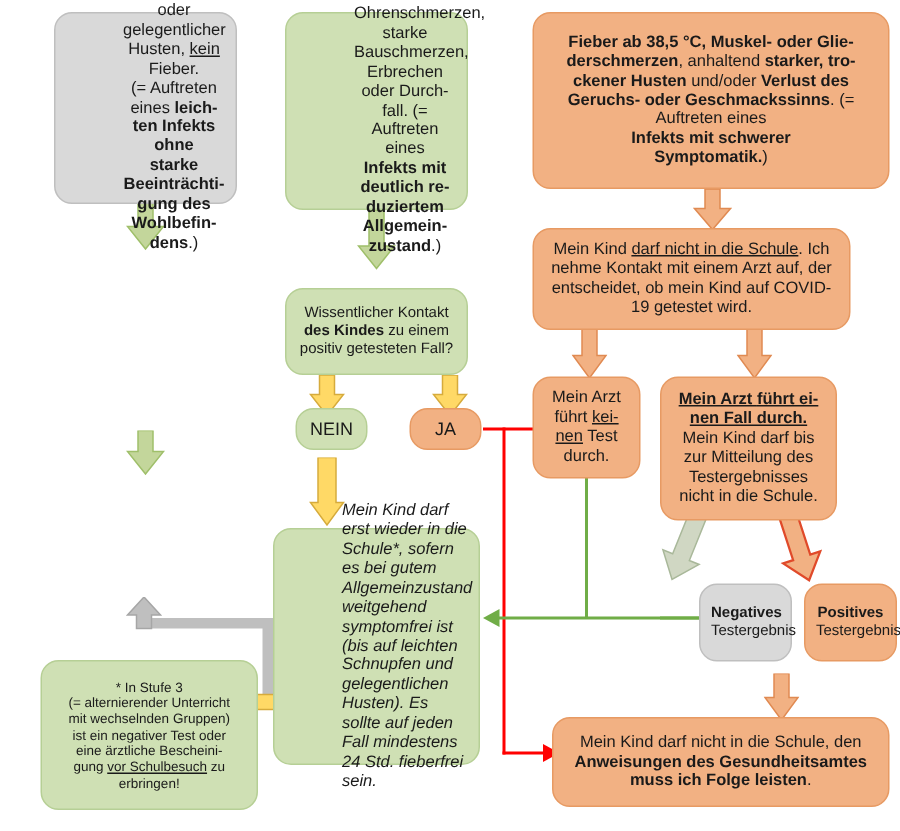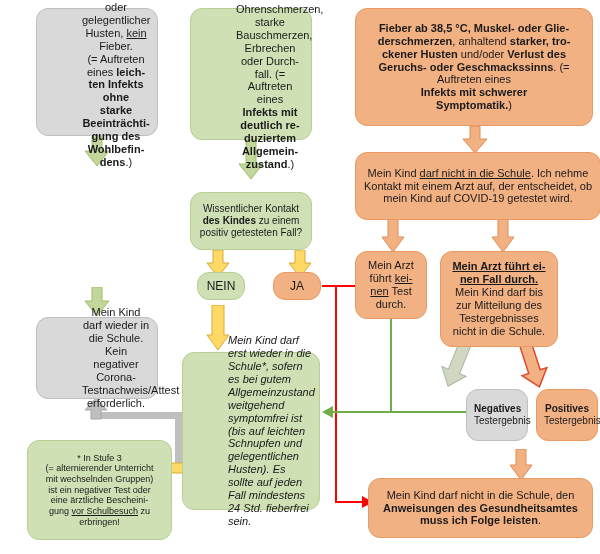--- a/index.html
+++ b/index.html
@@ -131,23 +131,20 @@
       <span>Husten, </span><u>kein</u><span> Fieber.</span><br>
       <span>(= Auftreten eines </span><b>leich-</b><br>
       <b>ten Infekts ohne</b><br>
       <b>starke Beeinträchti-</b><br>
       <b>gung des Wohlbefin-</b><br>
       <b>dens</b><span>.)</span>
     </span>
   </div>
 
 
-  <div class="node grey fs11" style="left:36px;top:317px;width:122px;height:82px;">
-    <span class="txt">Mein Kind darf wieder in die Schule. Kein negativer Corona-Testnachweis/Attest erforderlich.</span>
-  </div>
 
   <div class="node green fs9" style="left:27px;top:440px;width:145px;height:100px;">
     <span class="txt">
       <span>* In Stufe 3</span><br>
       <span>(= alternierender Unterricht</span><br>
       <span>mit wechselnden Gruppen)</span><br>
       <span>ist ein negativer Test oder</span><br>
       <span>eine ärztliche Bescheini-</span><br>
       <span>gung </span><u>vor Schulbesuch</u><span> zu</span><br>
       <span>erbringen!</span>
@@ -187,21 +184,21 @@
     <span class="txt">
       <b>Fieber ab 38,5 °C, Muskel- oder Glie-</b><br>
       <b>derschmerzen</b><span>, anhaltend </span><b>starker, tro-</b><br>
       <b>ckener Husten</b><span> und/oder </span><b>Verlust des</b><br>
       <b>Geruchs- oder Geschmackssinns</b><span>. (= Auftreten eines </span><br>
       <b>Infekts mit schwerer</b><br>
       <b>Symptomatik.</b><span>)</span>
     </span>
   </div>
 
-  <div class="node orange fs105" style="left:355px;top:152px;width:246px;height:68px;">
+  <div class="node orange fs105" style="left:355px;top:152px;width:212px;height:68px;">
     <span class="txt"><span>Mein Kind </span><u>darf nicht in die Schule</u><span>. Ich nehme Kontakt mit einem Arzt auf, der entscheidet, ob mein Kind auf COVID-19 getestet wird.</span></span>
   </div>
 
   <div class="node orange fs105" style="left:355px;top:251px;width:72px;height:68px;">
     <span class="txt">
       <span>Mein Arzt</span><br>
       <span>führt </span><u>kei-</u><br>
       <u>nen</u><span> Test</span><br>
       <span>durch.</span>
     </span>

